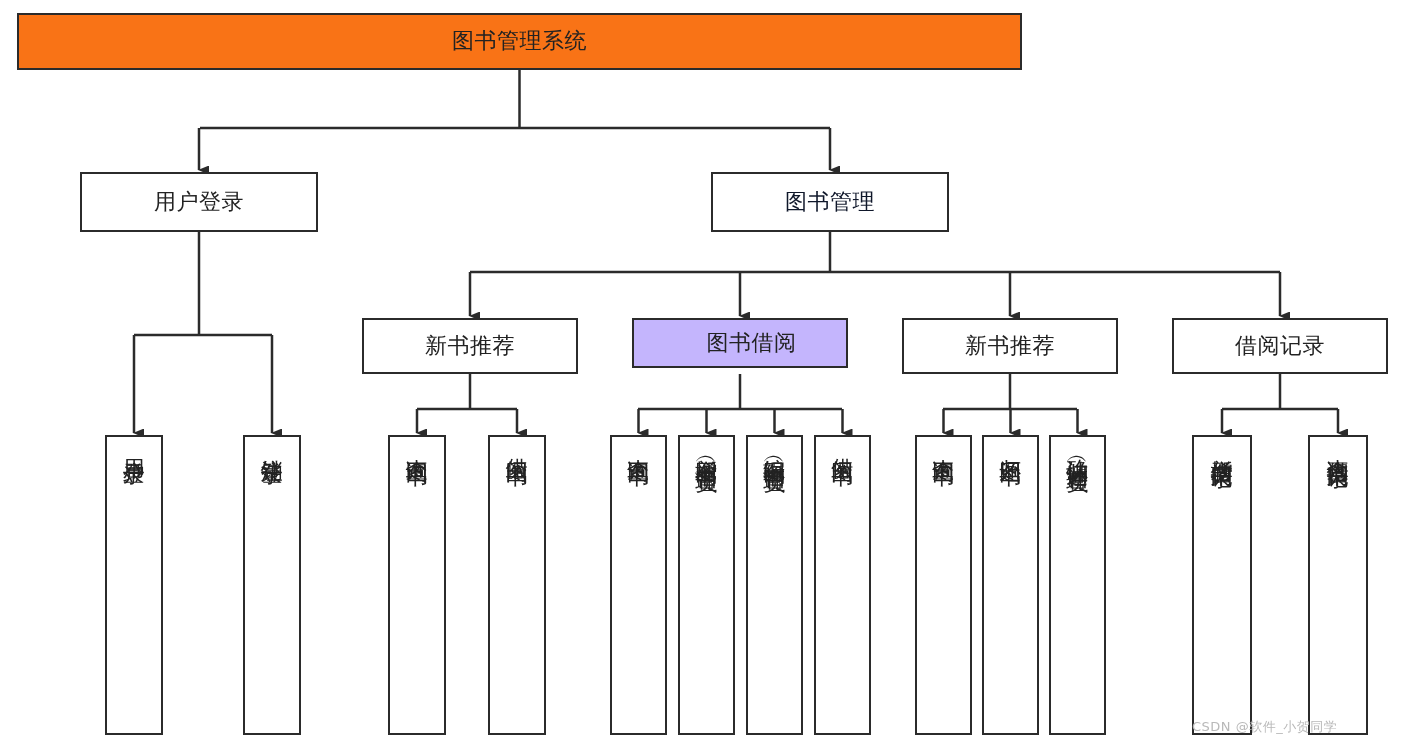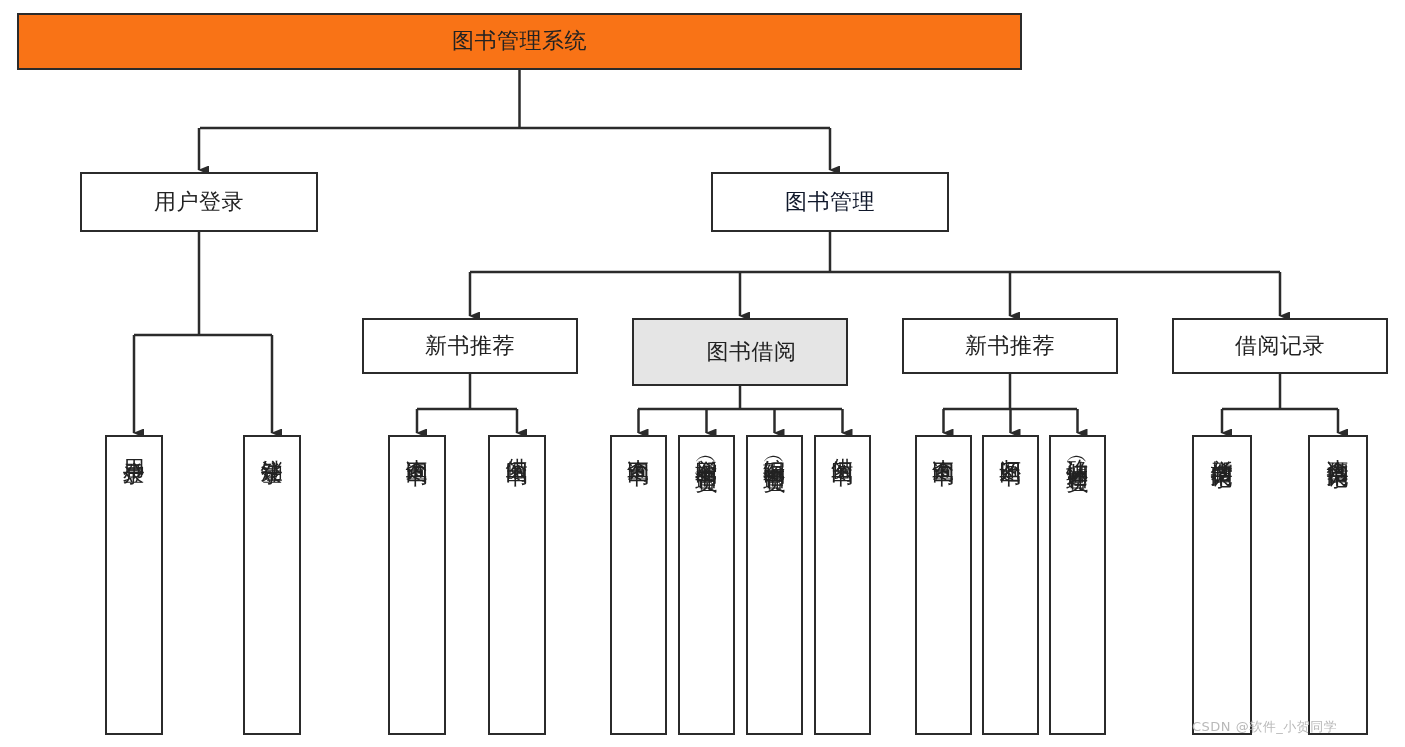--- a/index.html
+++ b/index.html
@@ -121,21 +121,21 @@
       </div>
       <div class="node-box horizontal" style="left: 80px; top: 172px; width: 238px; height: 60px; border-color: rgb(43, 43, 43); background: rgb(255, 255, 255);">
         <span class="node-label" style="color: rgb(34, 34, 34);">用户登录</span>
       </div>
       <div class="node-box horizontal" style="left: 711px; top: 172px; width: 238px; height: 60px; border-color: rgb(43, 43, 43); background: rgb(255, 255, 255);">
         <span class="node-label" style="color: #0f172a;">图书管理</span>
       </div>
       <div class="node-box horizontal" style="left: 362px; top: 318px; width: 216px; height: 56px; border-color: rgb(43, 43, 43); background: rgb(255, 255, 255);">
         <span class="node-label" style="color: rgb(34, 34, 34);">新书推荐</span>
       </div>
-      <div class="node-box horizontal" style="left: 632px; top: 318px; width: 216px; height: 68px; border-color: rgb(43, 43, 43); background: #e5e5e5; padding-left: 23px;">
+      <div class="node-box horizontal" style="left: 632px; top: 318px; width: 216px; height: 50px; border-color: rgb(43, 43, 43); background: #c4b5fd; padding-left: 23px;">
         <span class="node-label" style="color: rgb(34, 34, 34);">图书借阅</span>
       </div>
       <div class="node-box horizontal" style="left: 902px; top: 318px; width: 216px; height: 56px; border-color: rgb(43, 43, 43); background: rgb(255, 255, 255);">
         <span class="node-label" style="color: rgb(34, 34, 34);">新书推荐</span>
       </div>
       <div class="node-box horizontal" style="left: 1172px; top: 318px; width: 216px; height: 56px; border-color: rgb(43, 43, 43); background: rgb(255, 255, 255);">
         <span class="node-label" style="color: rgb(34, 34, 34);">借阅记录</span>
       </div>
       <div class="node-box vertical" style="left: 105px; top: 435px; width: 58px; height: 300px; border-color: rgb(43, 43, 43); background: rgb(255, 255, 255);">
         <span class="node-label" style="color: rgb(34, 34, 34);">用户登录</span>

